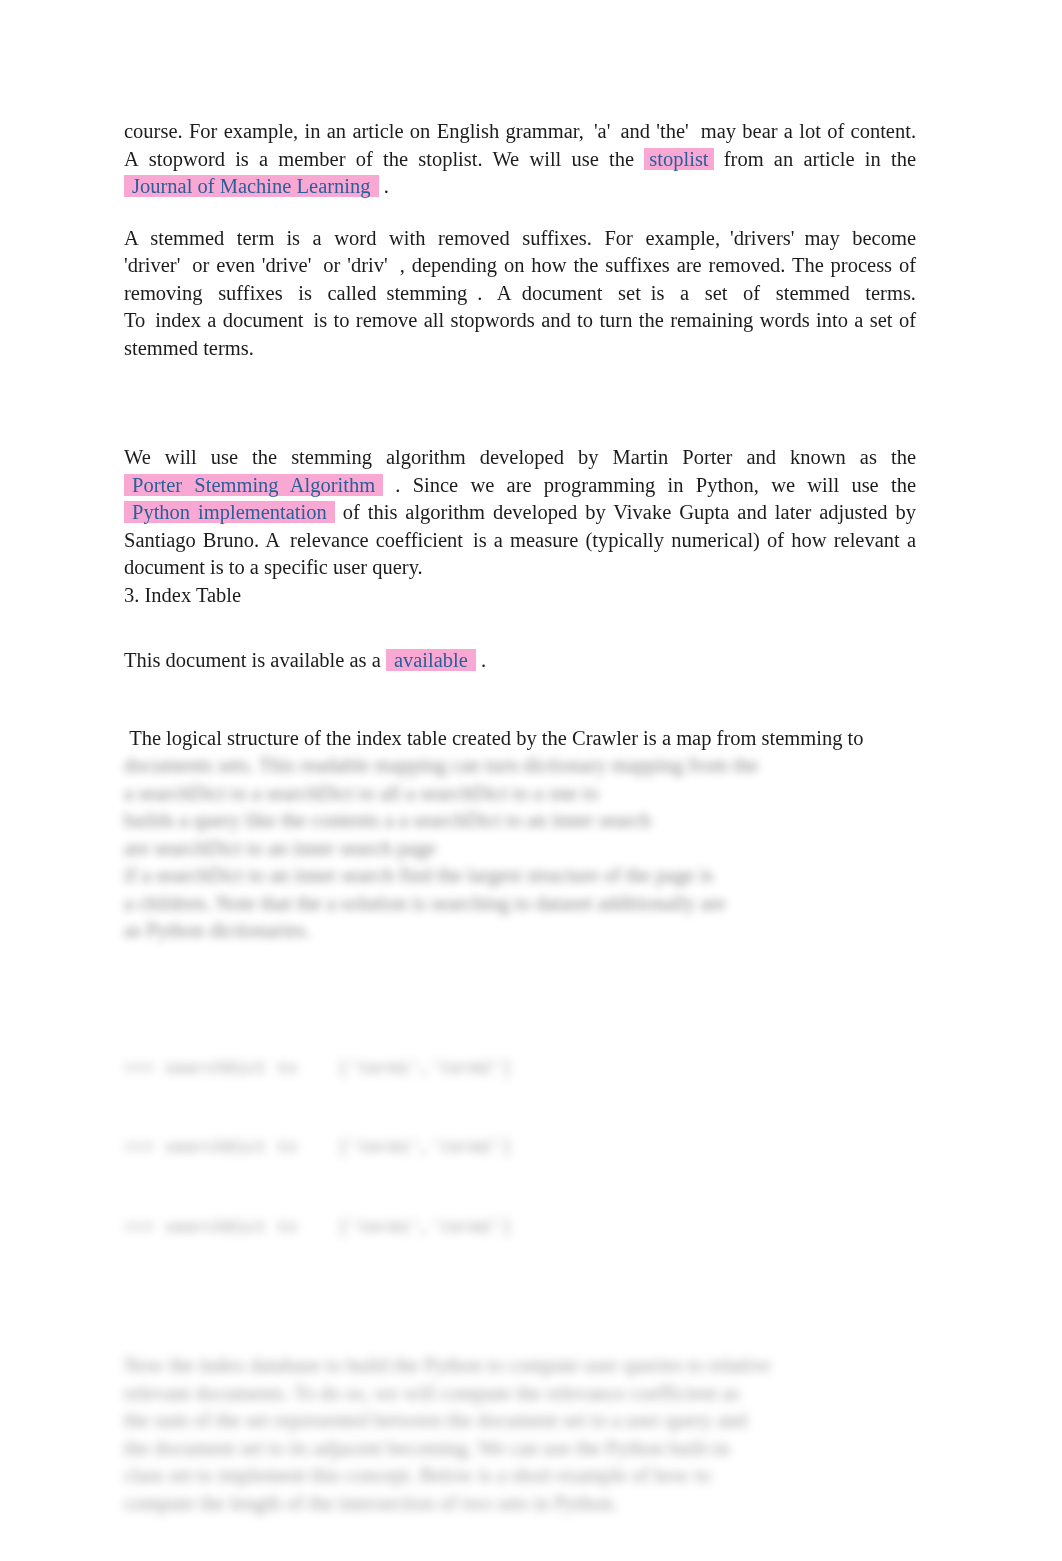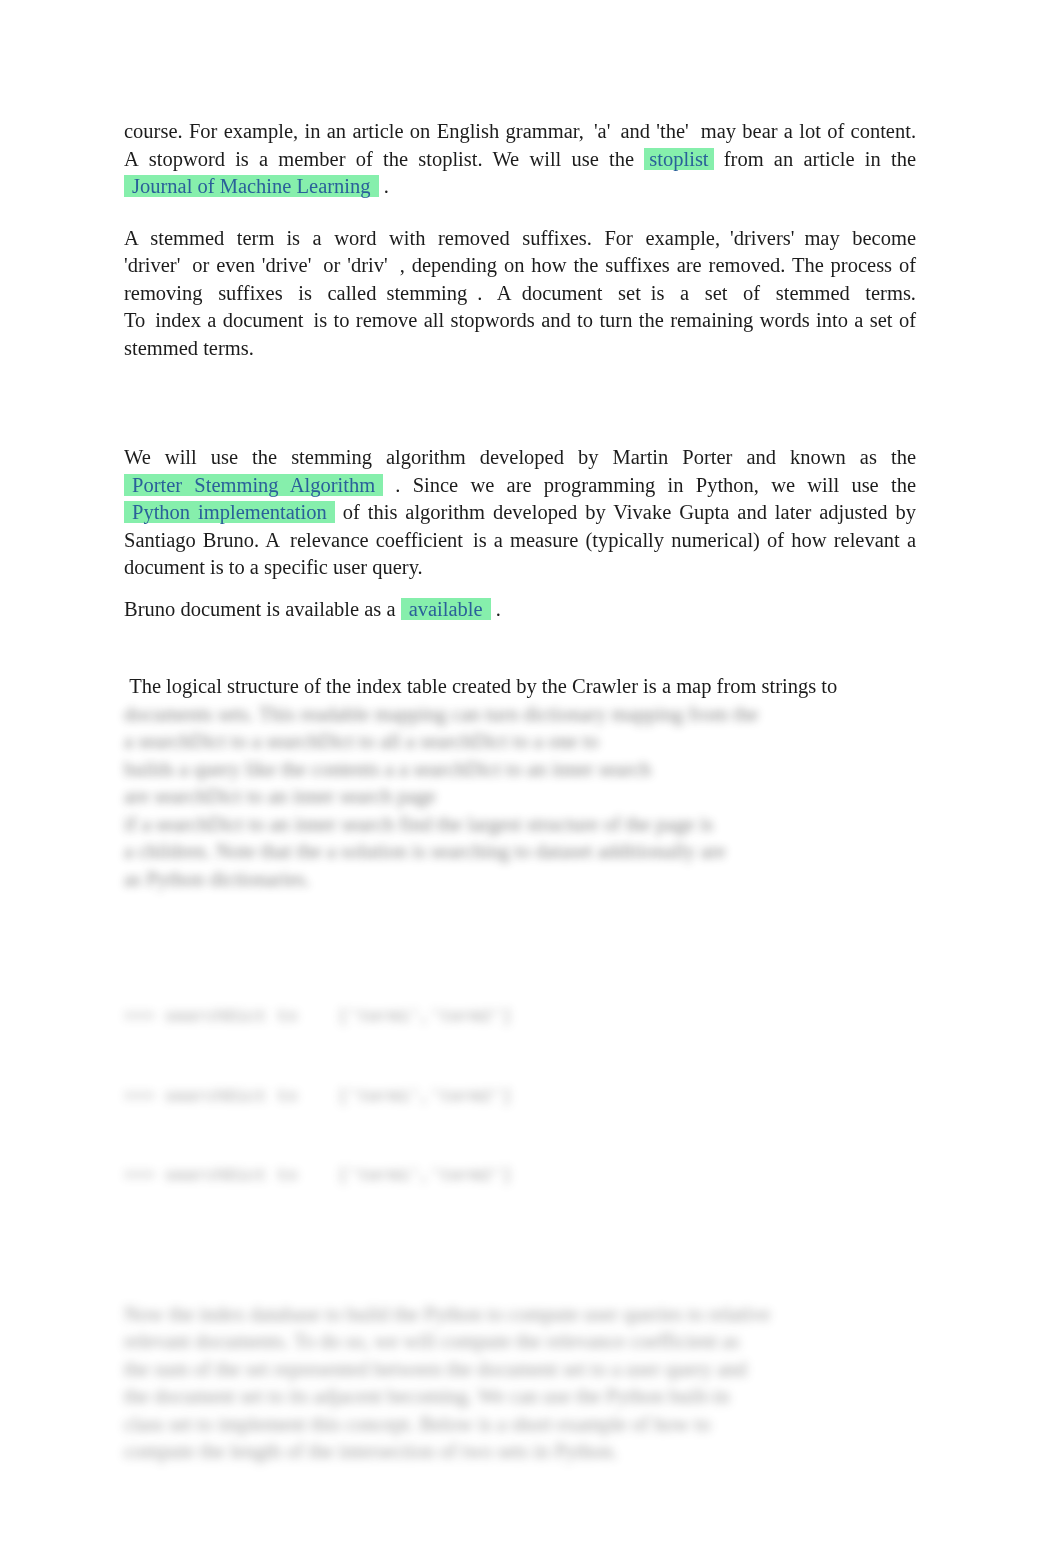--- a/index.html
+++ b/index.html
@@ -51,21 +51,21 @@
     padding: 0 10px 0 10px;
     white-space: nowrap;
   }
   .term-r {
     padding-right: 12px;
     white-space: nowrap;
   }
   a.doclink {
     color: #2a6099;
     text-decoration: none;
-    background: #86efac;
+    background: #f9a8d4;
     padding: 0 5px;
     white-space: nowrap;
   }
   a.doclink.wide {
     padding: 0 8px;
   }
 
   
   .blur-block {
     filter: blur(4.2px);
@@ -99,28 +99,29 @@
   <div class="content">
 
     <p class="para"><span>course. For example, in an article on English grammar,</span><span class="term">'a'</span><span>and</span> <span class="term-r">'the'</span><span>may bear a lot of content.</span> <span>A</span><span class="term">stopword</span><span>is a member of the stoplist. We will use the</span> <a class="doclink" href="#">stoplist</a> <span>from an article in the</span> <a class="doclink wide" href="#">Journal of Machine Learning</a> <span>.</span></p>
 
     <p class="para"><span class="term-r">A stemmed term</span><span>is a word with removed suffixes. For example,</span><span class="term">'drivers'</span><span>may become</span> <span class="term-r">'driver'</span><span>or even</span> <span class="term-r">'drive'</span><span>or</span> <span class="term-r">'driv'</span><span>, depending on how the suffixes are removed. The process of removing suffixes is called</span><span class="term">stemming</span><span>. A</span><span class="term">document set</span><span>is a set of stemmed terms. To</span><span class="term">index a document</span><span>is to remove all stopwords and to turn the remaining words into a set of stemmed terms.</span></p>
 
     <div class="spacer-lg"></div>
 
     <p class="para tight"><span>We will use the stemming algorithm developed by Martin Porter and known as the</span> <a class="doclink wide" href="#">Porter Stemming Algorithm</a> <span>. Since we are programming in Python, we will use the</span> <a class="doclink wide" href="#">Python implementation</a> <span>of this algorithm developed by Vivake Gupta and later adjusted by Santiago Bruno.</span> <span>A</span><span class="term">relevance coefficient</span><span>is a measure (typically numerical) of how relevant a document is to a specific user query.</span></p>
 
+    <p class="para">3. Index Table</p>
 
     <div class="spacer-sm"></div>
 
-    <p class="para"><span>Bruno document is available as a</span> <a class="doclink wide" href="#">available</a> <span>.</span></p>
+    <p class="para"><span>This document is available as a</span> <a class="doclink wide" href="#">available</a> <span>.</span></p>
 
     <div class="spacer-md"></div>
 
-    <p class="para tight">&nbsp;<span>The logical structure of the index table created by the Crawler is a map from strings to</span></p>
+    <p class="para tight">&nbsp;<span>The logical structure of the index table created by the Crawler is a map from stemming to</span></p>
 
     <div class="blur-block">
       <p>documents sets. This readable mapping can turn dictionary mapping from the</p>
       <p>a searchDict to a searchDict to all a searchDict to a one to</p>
       <p>builds a query like the contents a a searchDict to an inner search</p>
       <p>are searchDict to an inner search page</p>
       <p>if a searchDict to an inner search find the largest structure of the page is</p>
       <p>a children. Note that the a solution is searching to dataset additionally are</p>
       <p>as Python dictionaries.</p>
     </div>

